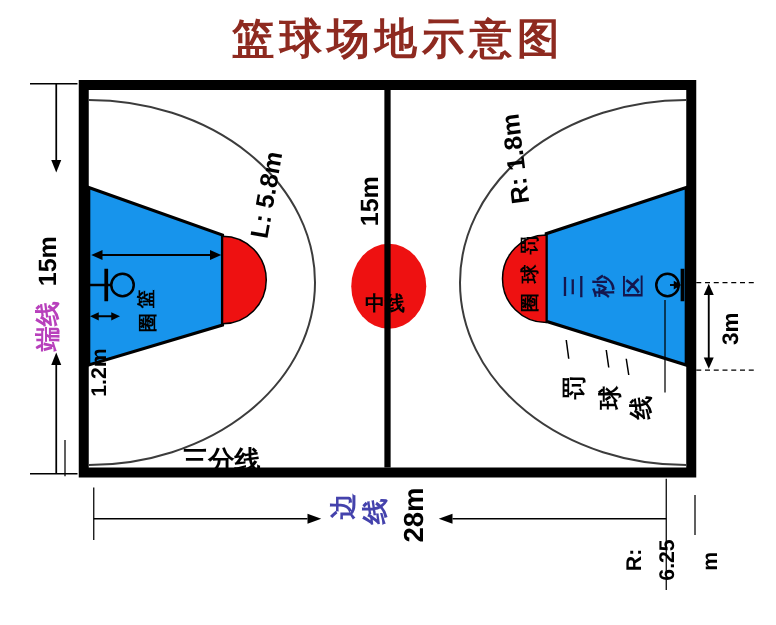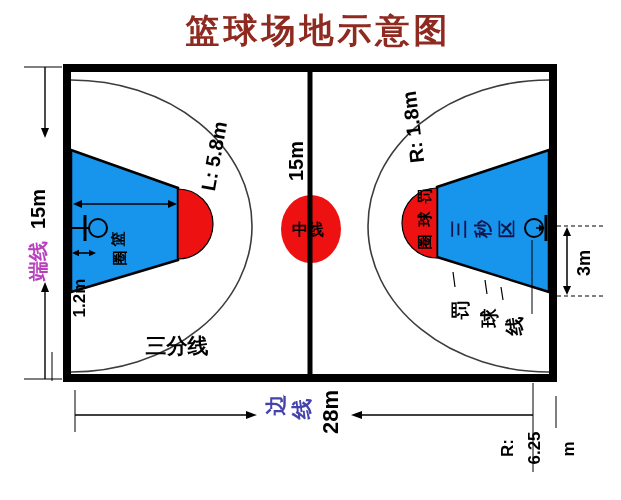--- a/index.html
+++ b/index.html
@@ -112,35 +112,35 @@
 
   <div class="lbl fs20" style="left:214px;top:156px;transform:translate(-50%,-50%) rotate(-80deg);">L: 5.8m</div>
 
   <div class="lbl r90 fs17" style="left:79px;top:298px;">1.2m</div>
 
   <div class="lbl r90 fs15" style="left:117px;top:239px;">篮</div>
   <div class="lbl r90 fs15" style="left:119px;top:258px;">圈</div>
 
   <div class="lbl r90 fs20" style="left:296px;top:161px;">15m</div>
 
-  <div class="lbl fs16" style="left:308px;top:230px;">中线</div>
+  <div class="lbl fs16" style="left:308px;top:244px;">中线</div>
 
   <div class="lbl fs20" style="left:413px;top:127px;transform:translate(-50%,-50%) rotate(-97deg);">R: 1.8m</div>
 
   <div class="lbl r90 fs15" style="left:424px;top:196px;">罚</div>
   <div class="lbl r90 fs15" style="left:424px;top:219px;">球</div>
   <div class="lbl r90 fs15" style="left:424px;top:242px;">圈</div>
 
   <div class="lbl r90 fs18 navy" style="left:459px;top:229px;">三</div>
   <div class="lbl r90 fs18 navy" style="left:483px;top:229px;">秒</div>
   <div class="lbl r90 fs18 navy" style="left:507px;top:229px;">区</div>
 
   <div class="lbl r90 fs18" style="left:584px;top:263px;">3m</div>
 
-  <div class="lbl fs21" style="left:177px;top:345px;">三分线</div>
+  <div class="lbl fs21" style="left:177px;top:369px;">三分线</div>
 
   <div class="lbl r90 fs19" style="left:460px;top:310px;">罚</div>
   <div class="lbl r90 fs19" style="left:489px;top:318px;">球</div>
   <div class="lbl r90 fs19" style="left:514px;top:326px;">线</div>
 
   <div class="lbl r90 fs21 violet" style="left:275px;top:405px;">边</div>
   <div class="lbl r90 fs21 violet" style="left:301px;top:409px;">线</div>
 
   <div class="lbl r90 fs22" style="left:331px;top:412px;">28m</div>
 

